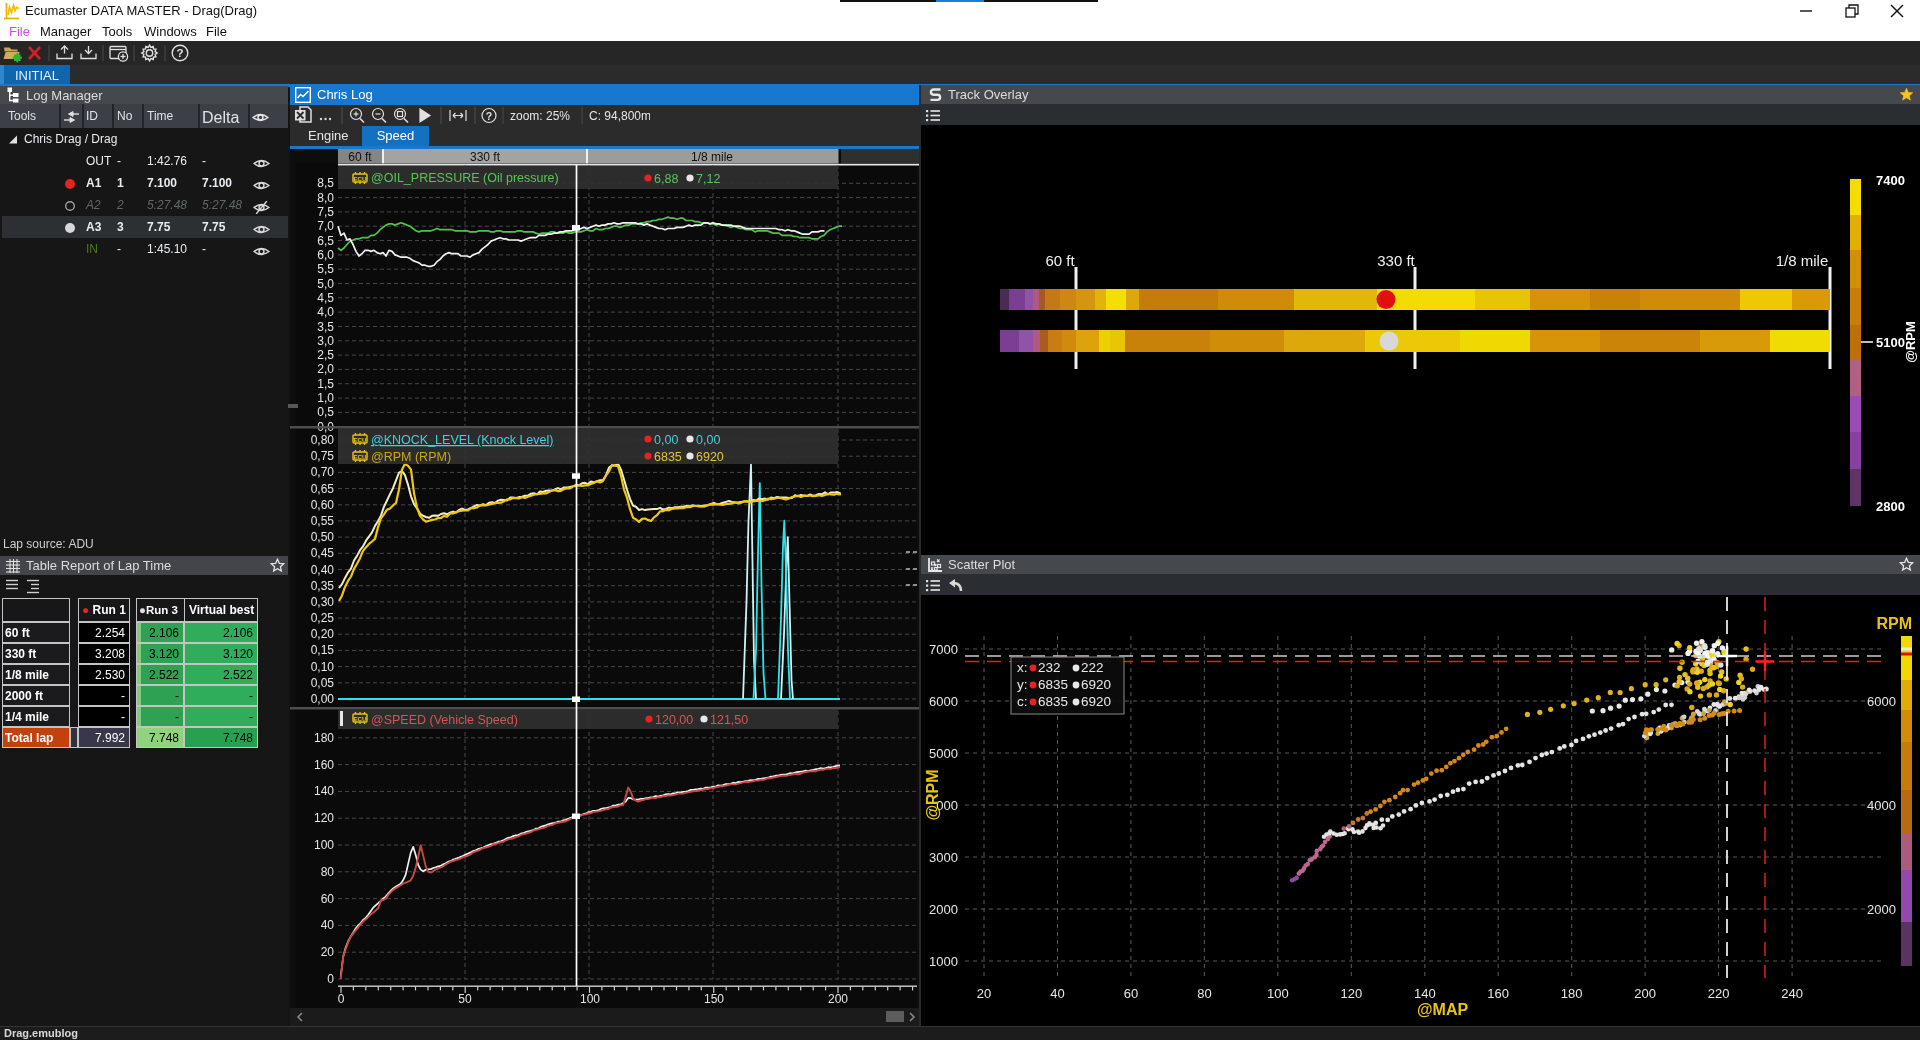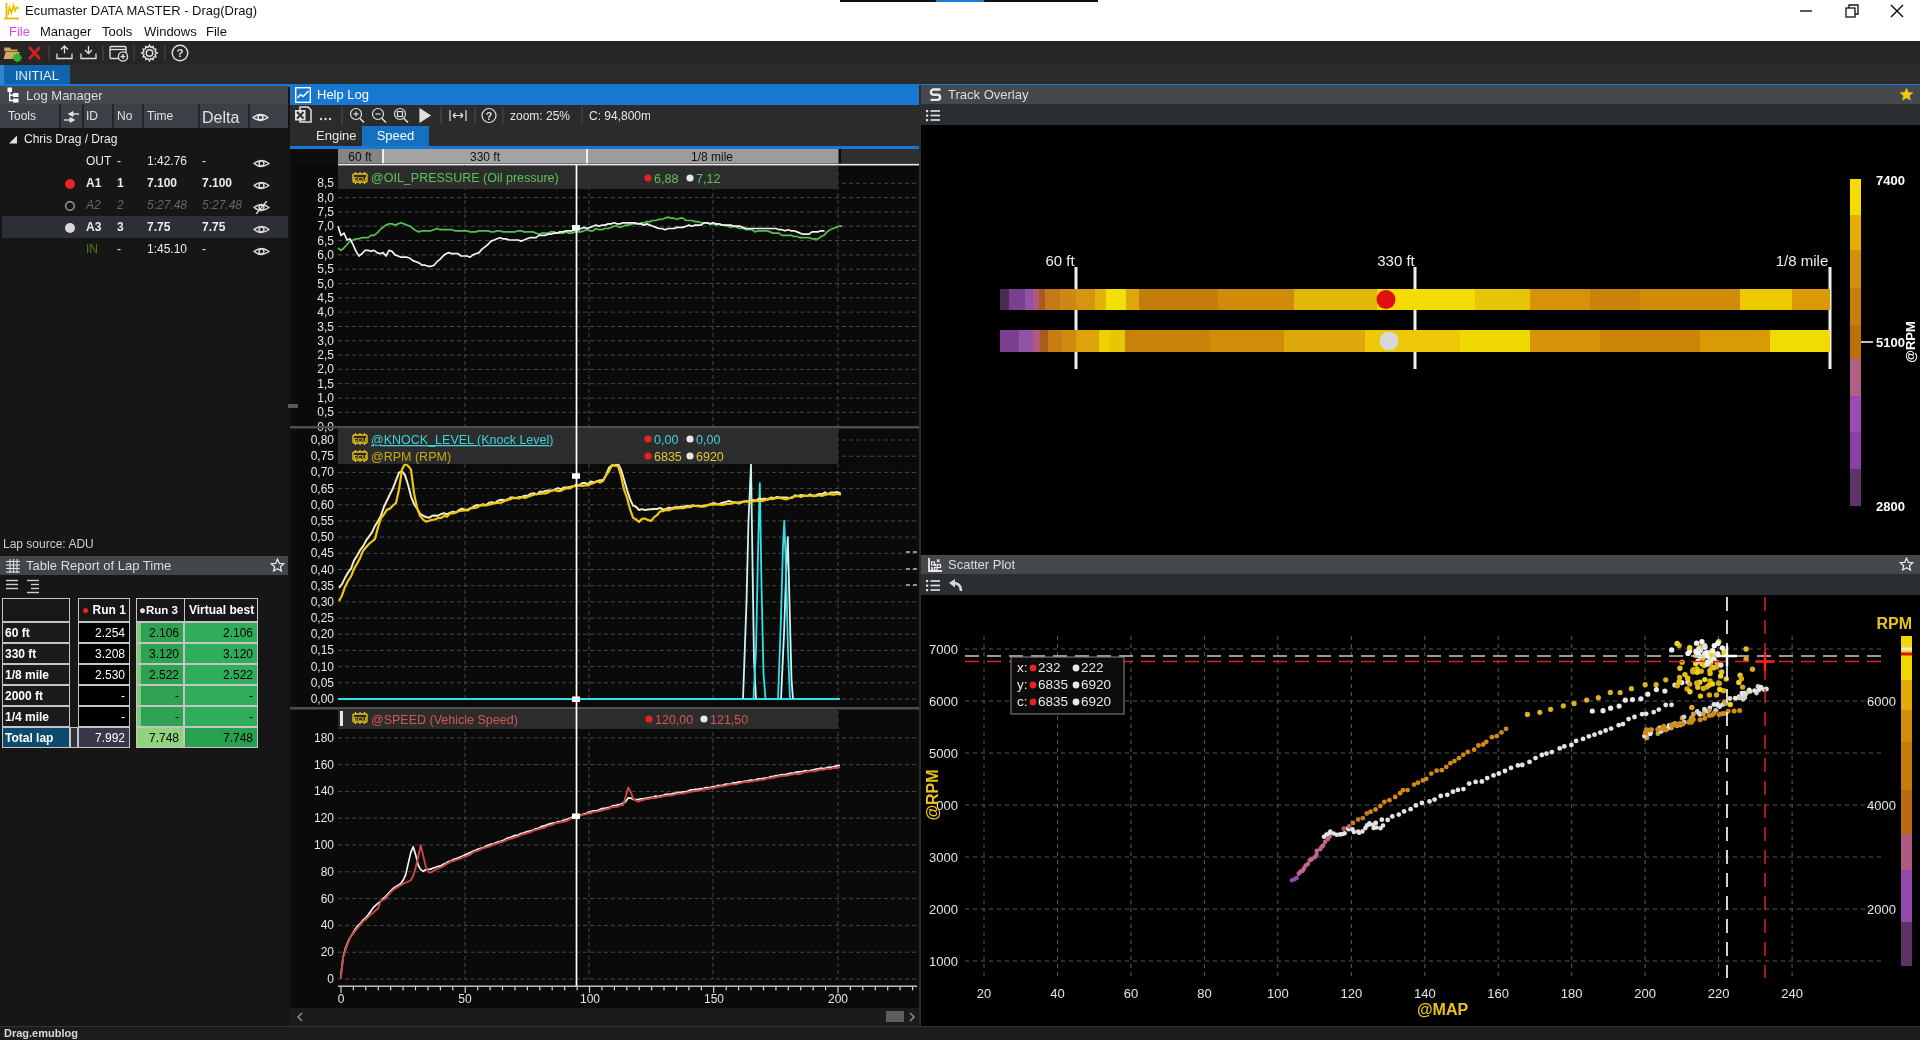--- a/index.html
+++ b/index.html
@@ -277,42 +277,42 @@
 <div class="abs" style="left:78px;top:706px;width:52px;height:21px;background:#000000;border:1px solid #c4c4c4;color:#fff;font-size:12px;font-weight:normal">
     <div style="position:absolute;right:4px;top:50%;transform:translateY(-50%);white-space:nowrap">-</div>
   </div>
 <div class="abs" style="left:136px;top:706px;width:48px;height:21px;background:#2fa152;border:1px solid #c4c4c4;color:#000;font-size:12px;font-weight:normal">
     <div style="position:absolute;left:0;top:0;width:4px;height:100%;background:#82ca7c"></div>
     <div style="position:absolute;right:4px;top:50%;transform:translateY(-50%);white-space:nowrap">-</div>
   </div>
 <div class="abs" style="left:184px;top:706px;width:74px;height:21px;background:#2fad5b;border:1px solid #c4c4c4;color:#000;font-size:12px;font-weight:normal">
     <div style="position:absolute;right:4px;top:50%;transform:translateY(-50%);white-space:nowrap">-</div>
   </div>
-<div class="abs" style="left:2px;top:727px;width:68px;height:21px;background:#0c4a6e;border:1px solid #c4c4c4;color:#fff;font-size:12px;font-weight:bold">
+<div class="abs" style="left:2px;top:727px;width:68px;height:21px;background:#c2410c;border:1px solid #c4c4c4;color:#fff;font-size:12px;font-weight:bold">
     <div style="position:absolute;left:2px;top:50%;transform:translateY(-50%);white-space:nowrap"><b>Total lap</b></div>
   </div>
 <div class="abs" style="left:70px;top:727px;width:8px;height:21px;background:#32323c;border:1px solid #c4c4c4;color:#fff;font-size:12px;font-weight:normal">
     <div style="position:absolute;right:4px;top:50%;transform:translateY(-50%);white-space:nowrap"></div>
   </div>
 <div class="abs" style="left:78px;top:727px;width:52px;height:21px;background:#38384a;border:1px solid #c4c4c4;color:#fff;font-size:12px;font-weight:normal">
     <div style="position:absolute;right:4px;top:50%;transform:translateY(-50%);white-space:nowrap">7.992</div>
   </div>
 <div class="abs" style="left:136px;top:727px;width:48px;height:21px;background:#8fd37d;border:1px solid #c4c4c4;color:#000;font-size:12px;font-weight:normal">
     <div style="position:absolute;right:4px;top:50%;transform:translateY(-50%);white-space:nowrap">7.748</div>
   </div>
 <div class="abs" style="left:184px;top:727px;width:74px;height:21px;background:#27a04f;border:1px solid #c4c4c4;color:#000;font-size:12px;font-weight:normal">
     <div style="position:absolute;right:4px;top:50%;transform:translateY(-50%);white-space:nowrap">7.748</div>
   </div>
 <div class="abs" style="left:290px;top:85px;width:629px;height:941px;background:#0d0d0d"></div>
 <div class="abs" style="left:290px;top:85px;width:629px;height:20px;background:#1878d0"></div>
 <svg class="abs" style="left:295px;top:87px" width="16" height="16" viewBox="0 0 16 16">
     <rect x="0.7" y="0.7" width="14.6" height="14.6" fill="none" stroke="#fff" stroke-width="1.4"></rect>
     <polyline points="2.5,11 5.5,7.5 8,9.5 13.5,4" fill="none" stroke="#fff" stroke-width="1.5"></polyline>
   </svg>
-<div class="abs" style="left:317px;top:87px;font-size:13px;color:#fff">Help Log</div>
+<div class="abs" style="left:317px;top:87px;font-size:13px;color:#fff">Chris Log</div>
 <div class="abs" style="left:290px;top:105px;width:629px;height:21px;background:#2b2b2b"></div>
 <svg class="abs" style="left:290px;top:105px" width="360" height="21" viewBox="0 0 360 21">
  <g stroke="#e0e0e0" fill="none" stroke-width="1.2">
   <path d="M10 2 h8 l3 3 v12 h-11 z" fill="none" stroke-width="1.5"></path>
   <rect x="5" y="5" width="10.5" height="10.5" fill="#e0e0e0" stroke="none"></rect>
   <path d="M7 7 l6.5 6.5 M13.5 7 L7 13.5" stroke="#2b2b2b" stroke-width="1.8"></path>
   <line x1="52" y1="2" x2="52" y2="19" stroke="#4a4a4a"></line>
   <circle cx="66" cy="9" r="5.5"></circle>
       <line x1="70" y1="13.5" x2="74" y2="17.5" stroke-width="1.6"></line>
       <line x1="63.5" y1="9" x2="68.5" y2="9"></line>
@@ -334,21 +334,21 @@
       <circle cx="35.5" cy="14" r="1.2"></circle>
       <circle cx="40" cy="14" r="1.2"></circle>
     </g>
  <text x="199" y="14.5" text-anchor="middle" font-size="10.5" font-weight="bold" fill="#e0e0e0">?</text>
  <line x1="213" y1="2" x2="213" y2="19" stroke="#4a4a4a"></line>
  <text x="220" y="14.5" font-size="12" fill="#e6e6e6">zoom: 25%</text>
  <line x1="292" y1="2" x2="292" y2="19" stroke="#4a4a4a"></line>
  <text x="299" y="14.5" font-size="12" fill="#e6e6e6">C:  94,800m</text>
 </svg>
 <div class="abs" style="left:290px;top:126px;width:629px;height:20px;background:#2b2b2b"></div>
-<div class="abs" style="left:316px;top:128px;font-size:13px;color:#e6e6e6">Engine</div>
+<div class="abs" style="left:308px;top:128px;font-size:13px;color:#e6e6e6">Engine</div>
 <div class="abs" style="left:362px;top:126px;width:67px;height:20px;background:#1470c0;color:#fff;font-size:13px;text-align:center;line-height:19px">Speed</div>
 <div class="abs" style="left:290px;top:146px;width:631px;height:2.5px;background:#1878d0"></div>
 <svg class="abs" style="left:0;top:0" width="1920" height="1040" viewBox="0 0 1920 1040">
     <rect x="338" y="149" width="579" height="15" fill="#9c9c9c"></rect>
     <rect x="338" y="149" width="45" height="15" fill="#858585"></rect>
     <rect x="383" y="149" width="204" height="15" fill="#a3a3a3"></rect>
     <rect x="841" y="149" width="80" height="15" fill="#2f2f2f"></rect>
     <rect x="838.5" y="149" width="2.5" height="15" fill="#0a0a0a"></rect>
     <rect x="382" y="149" width="2" height="15" fill="#f0f0f0"></rect>
     <rect x="586" y="149" width="2" height="15" fill="#f0f0f0"></rect>

